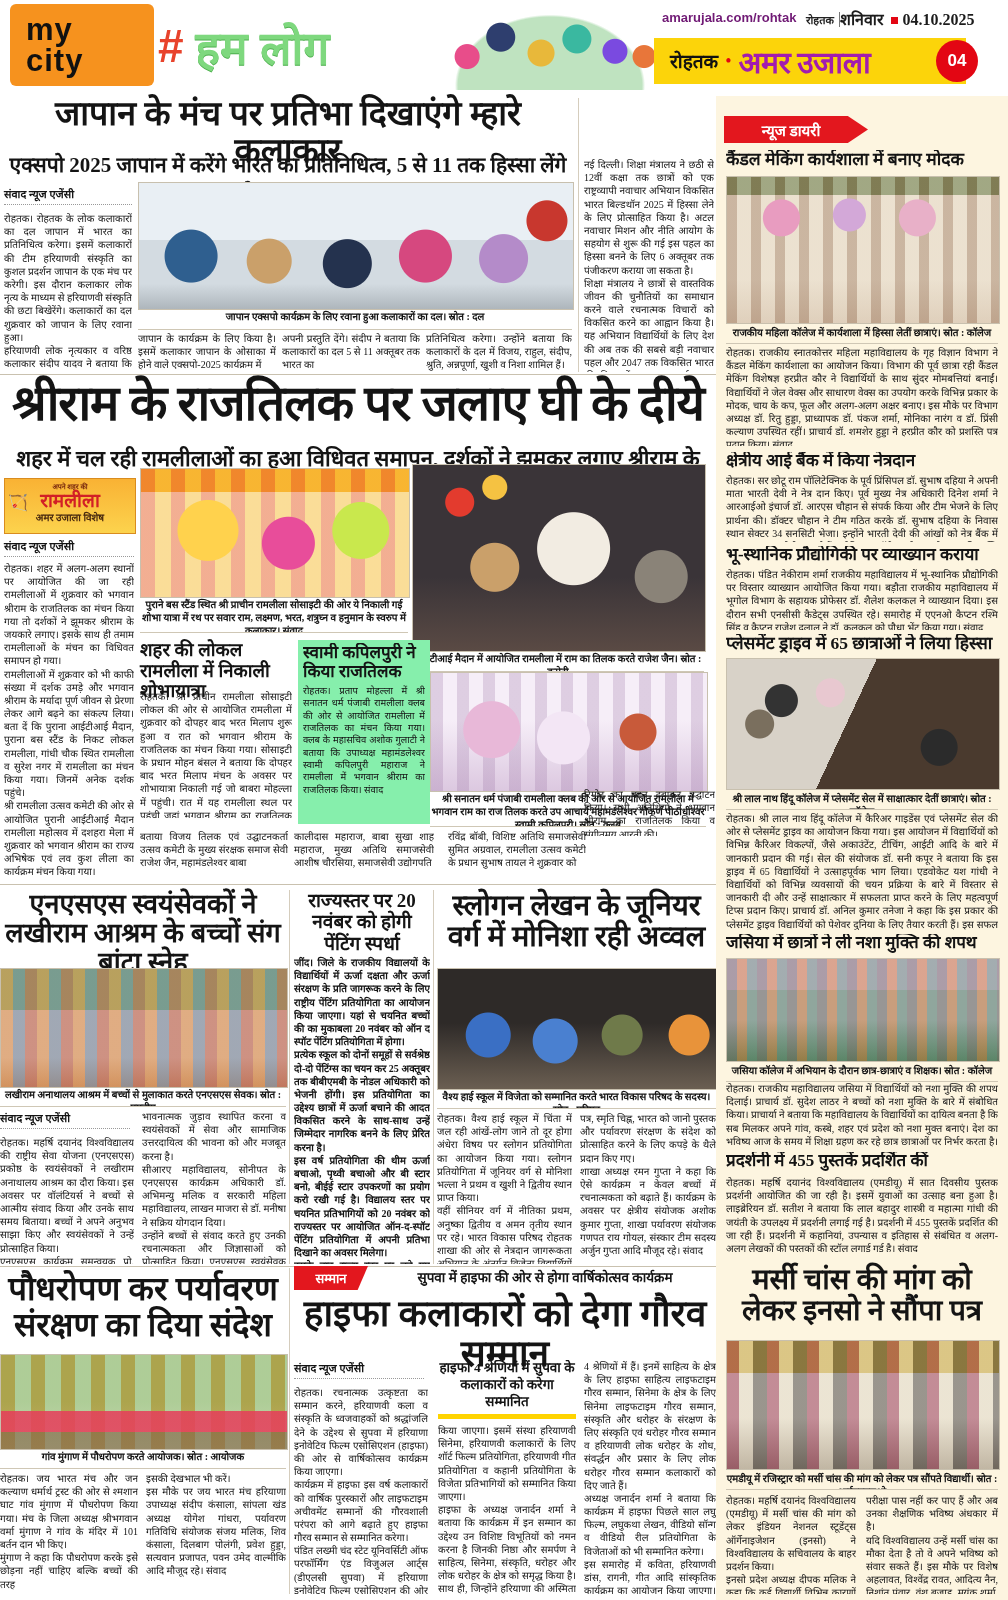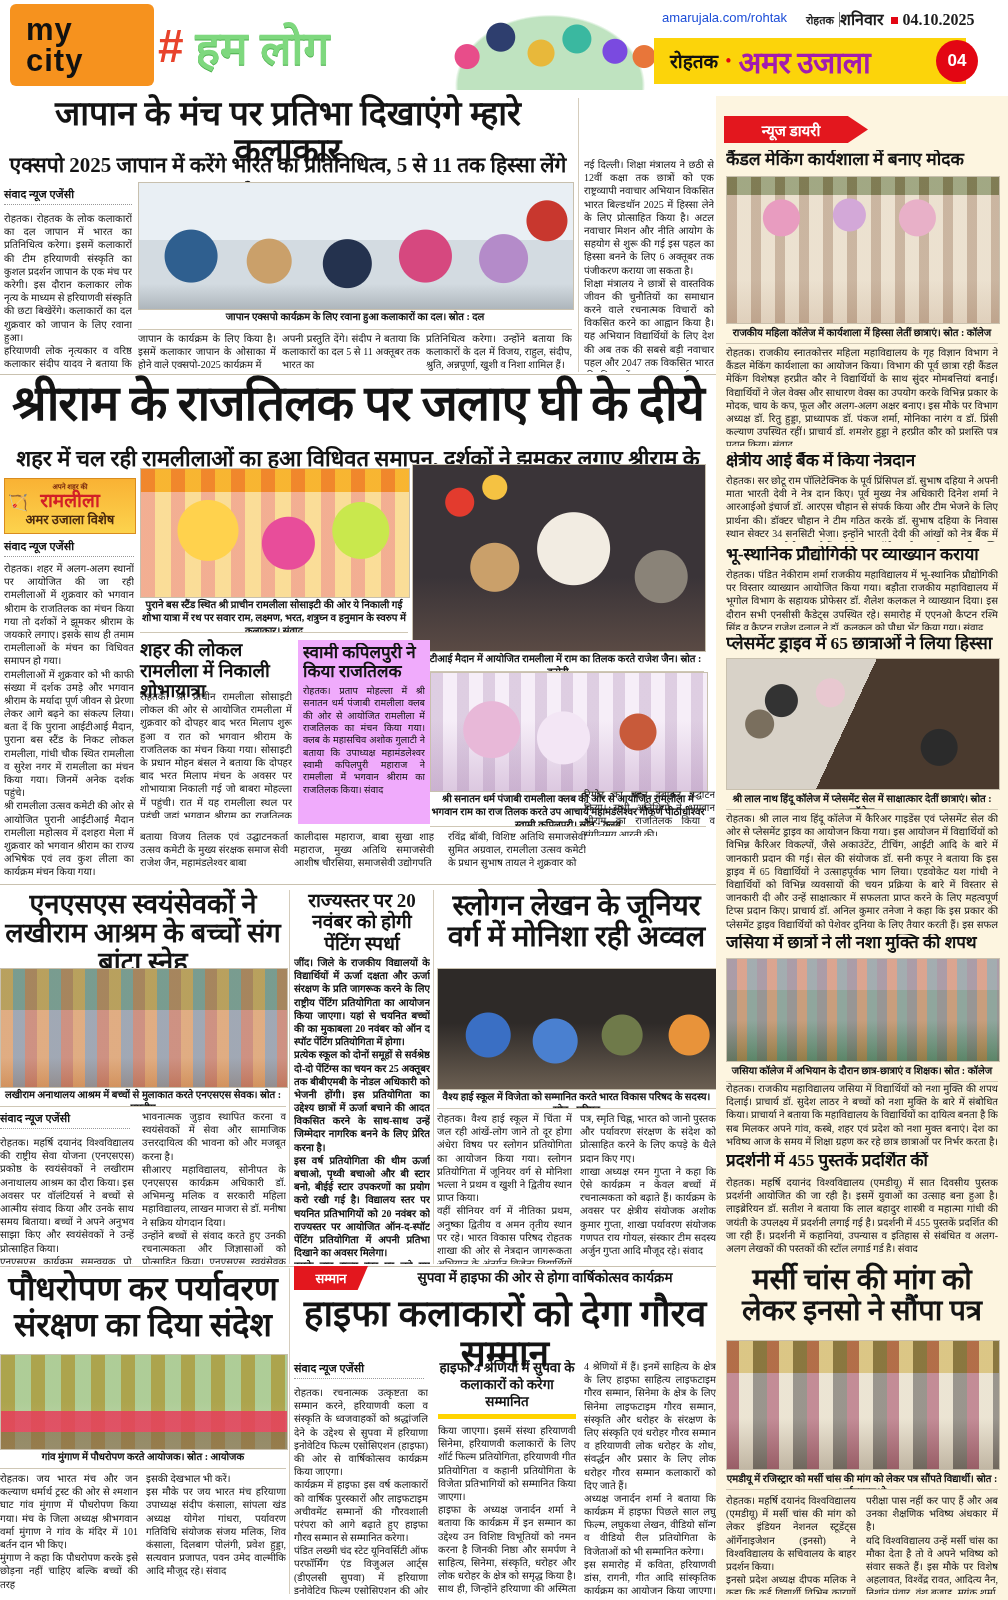--- a/index.html
+++ b/index.html
@@ -17,22 +17,22 @@
   .camp-txt{color:#7ed87e;text-shadow:0 1px 0 #4cae4c;}
   .illus{left:438px;top:2px;width:224px;height:88px;border-radius:8px;
     background:
       radial-gradient(circle at 13% 62%,#e84d8a 0 12px,transparent 13px),
       radial-gradient(circle at 28% 40%,#2e3e6e 0 14px,transparent 15px),
       radial-gradient(circle at 46% 58%,#e8b83a 0 13px,transparent 14px),
       radial-gradient(circle at 62% 42%,#3ab8a0 0 14px,transparent 15px),
       radial-gradient(circle at 79% 56%,#7a4ae0 0 12px,transparent 13px),
       radial-gradient(circle at 92% 62%,#e8763a 0 11px,transparent 12px),
       radial-gradient(ellipse at 50% 95%,#bfe3c0 0 58%,transparent 60%);}
-  .url{left:662px;top:10px;font-family:"Liberation Sans",sans-serif;font-weight:normal;
-       font-size:13px;color:#1d4ed8;}
+  .url{left:662px;top:10px;font-family:"Liberation Sans",sans-serif;font-weight:bold;
+       font-size:13px;color:#701a75;}
   .ed{left:806px;top:12px;font-weight:bold;font-size:11px;color:#222;
       border-right:1.5px solid #777;padding-right:5px;}
   .daydate{left:840px;top:8px;font-weight:bold;font-size:16px;color:#1c1c1c;}
   .sq{display:inline-block;width:7px;height:7px;background:#e30613;margin:0 5px 1px 7px;}
   .band{left:654px;top:38px;width:296px;height:46px;background:#fcd40a;
         display:flex;align-items:center;padding-left:16px;}
   .band-city{font-weight:bold;font-size:19px;color:#111;}
   .band-dot{color:#e30613;font-size:18px;margin:0 7px;}
   .band-paper{font-weight:900;font-size:30px;color:#a21caf;letter-spacing:-0.5px;}
   .pageno{left:936px;top:40px;width:42px;height:42px;border-radius:50%;background:#e30613;
@@ -120,21 +120,21 @@
   .r-mb2{left:150px;top:1398px;width:132px;height:100px;}
   
   .sr-h{left:0;top:378px;width:716px;height:62px;font-size:49px;text-align:center;letter-spacing:-1px;}
   .sr-sub{left:0;top:442px;width:716px;height:30px;font-size:22px;text-align:center;font-weight:700;}
   
   .rm-badge{left:4px;top:478px;width:130px;height:54px;text-align:center;
             background:linear-gradient(180deg,#f9b234,#fcd34d);border:1px solid #d98c1f;}
   .rm-bow{position:absolute;left:3px;top:14px;font-size:16px;}
   .rm-b1{font-size:7px;font-weight:bold;color:#7a2a0f;padding-top:3px;text-align:center;}
   .rm-b2{font-size:19px;font-weight:900;color:#d21f26;line-height:1;}
-  .rm-b3{font-size:13px;font-weight:bold;color:#4a2a0f;}
+  .rm-b3{font-size:10px;font-weight:bold;color:#4a2a0f;}
   .rm-by{left:4px;top:538px;width:130px;}
   .rm-body{left:4px;top:562px;width:130px;height:314px;}
   .rm-ph1{left:140px;top:468px;width:268px;height:128px;
     background:
       radial-gradient(circle at 25% 48%,#ffd24d 0 30px,transparent 31px),
       radial-gradient(circle at 55% 58%,#e84d9a 0 26px,transparent 27px),
       radial-gradient(circle at 82% 48%,#c9e84d 0 28px,transparent 29px),
       repeating-linear-gradient(90deg,rgba(232,77,61,.35) 0 14px,rgba(255,210,77,.35) 14px 30px),
       linear-gradient(180deg,#f5a623 0 18%,#f8e3c0 18% 100%);}
   .rm-cap1{left:140px;top:598px;width:268px;height:32px;}
@@ -142,21 +142,21 @@
     background:
       radial-gradient(circle at 16% 20%,#e33b2e 0 14px,transparent 15px),
       radial-gradient(circle at 28% 12%,#f5c242 0 12px,transparent 13px),
       radial-gradient(circle at 55% 45%,#f2ece2 0 36px,transparent 37px),
       radial-gradient(circle at 28% 55%,#caa06a 0 24px,transparent 25px),
       radial-gradient(circle at 85% 60%,#8a8378 0 26px,transparent 27px),
       linear-gradient(180deg,#3a3438 0 60%,#5a4a44 100%);}
   .rm-cap2{left:412px;top:652px;width:292px;height:17px;}
   .lr-t{left:140px;top:640px;width:152px;height:46px;font-size:18.5px;}
   .lr-b{left:140px;top:690px;width:152px;height:128px;}
-  .kp{left:298px;top:640px;width:122px;height:178px;background:#f0abfc;padding:3px 5px;}
+  .kp{left:298px;top:640px;width:122px;height:178px;background:#86efac;padding:3px 5px;}
   .kp-t{font-weight:700;font-size:17px;line-height:1.12;height:42px;overflow:hidden;}
   .kp-b{font-size:9.5px;line-height:1.3;text-align:justify;overflow:hidden;height:128px;white-space:pre-line;}
   .rm-ph3{left:430px;top:672px;width:276px;height:118px;
     background:
       radial-gradient(circle at 22% 48%,#e8b8d8 0 28px,transparent 29px),
       radial-gradient(circle at 48% 55%,#f3e6f5 0 26px,transparent 27px),
       radial-gradient(circle at 75% 50%,#c85a3a 0 18px,transparent 19px),
       repeating-linear-gradient(90deg,rgba(150,110,160,.25) 0 12px,transparent 12px 26px),
       linear-gradient(180deg,#f6eef8 0 40%,#dcc8e0 100%);}
   .rm-cap3{left:430px;top:792px;width:276px;height:32px;}

